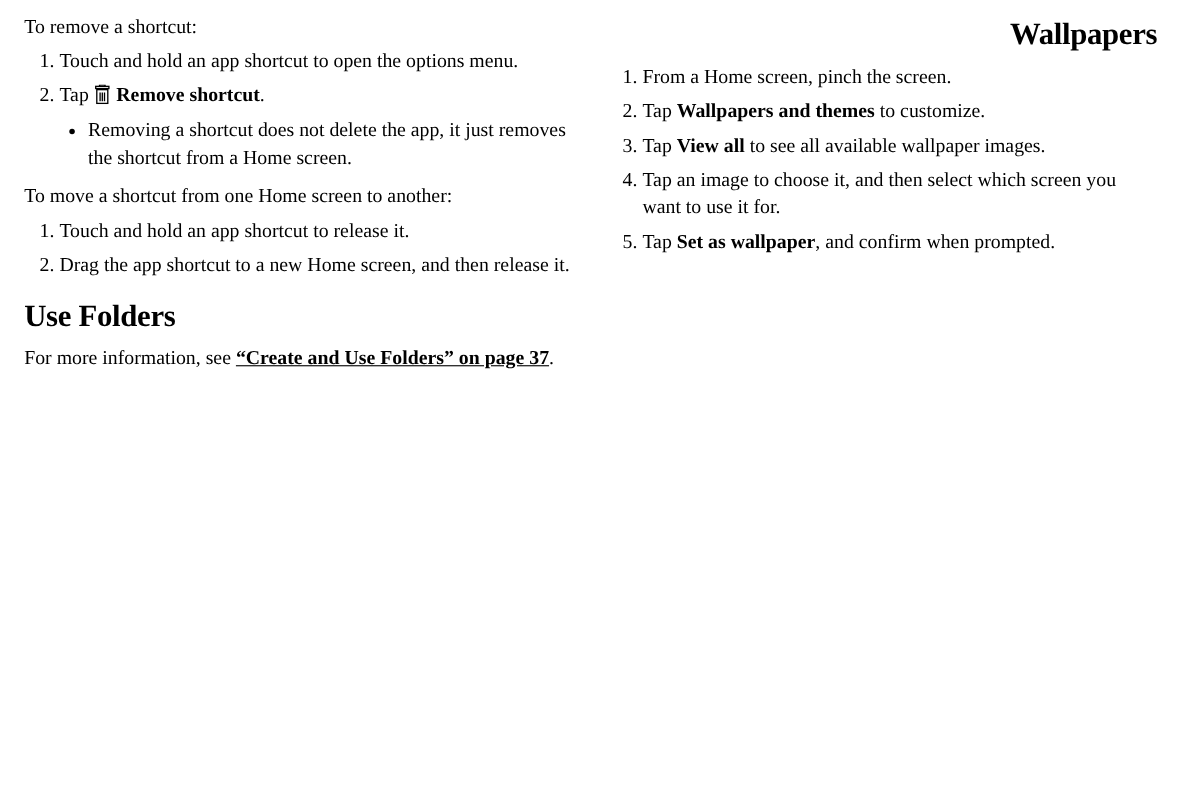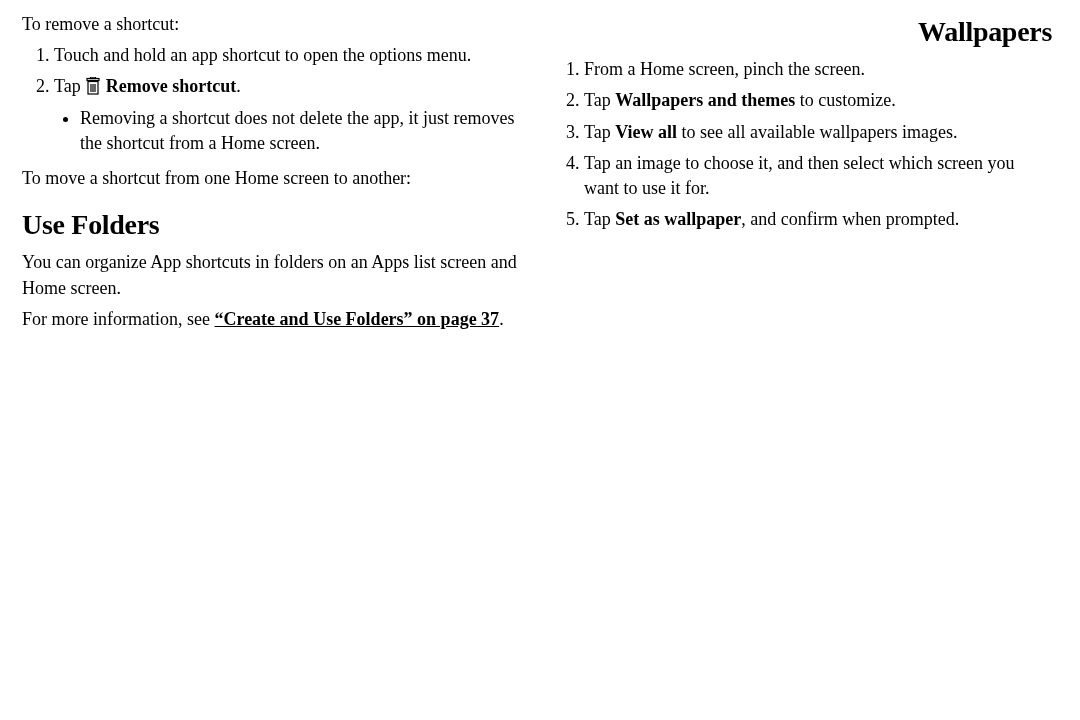--- a/index.html
+++ b/index.html
@@ -88,37 +88,40 @@
             </svg>
           </span>
           <span class="bold">Remove shortcut</span><span>.</span>
           <ul class="bullet">
             <li>Removing a shortcut does not delete the app, it just removes the shortcut from a Home screen.</li>
           </ul>
         </li>
       </ol>
 
       <p>To move a shortcut from one Home screen to another:</p>
+      <ol>
+        <li>Touch and hold an app shortcut to release it.</li>
+        <li>Drag the app shortcut to a new Home screen, and then release it.</li>
+      </ol>
 
       <h2>Use Folders</h2>
-      <p>You can organize App shortcuts in folders on an Apps list screen and Home screen.</p>
       <p>
         <span>For more information, see </span><span class="link">“Create and Use Folders” on page&nbsp;37</span><span>.</span>
       </p>
     </div>
 
     <div class="col">
       <h2 class="top">Wallpapers</h2>
       <ol>
         <li>From a Home screen, pinch the screen.</li>
         <li>
           <span>Tap </span><span class="bold">Wallpapers and themes</span><span> to customize.</span>
         </li>
         <li>
-          <span>Tap </span><span class="bold">View all</span><span> to see all available wallpapers images.</span>
+          <span>Tap </span><span class="bold">View all</span><span> to see all available wallpaper images.</span>
         </li>
         <li>Tap an image to choose it, and then select which screen you want to use it for.</li>
         <li>
           <span>Tap </span><span class="bold">Set as wallpaper</span><span>, and confirm when prompted.</span>
         </li>
       </ol>
     </div>
 
   </div>
 

